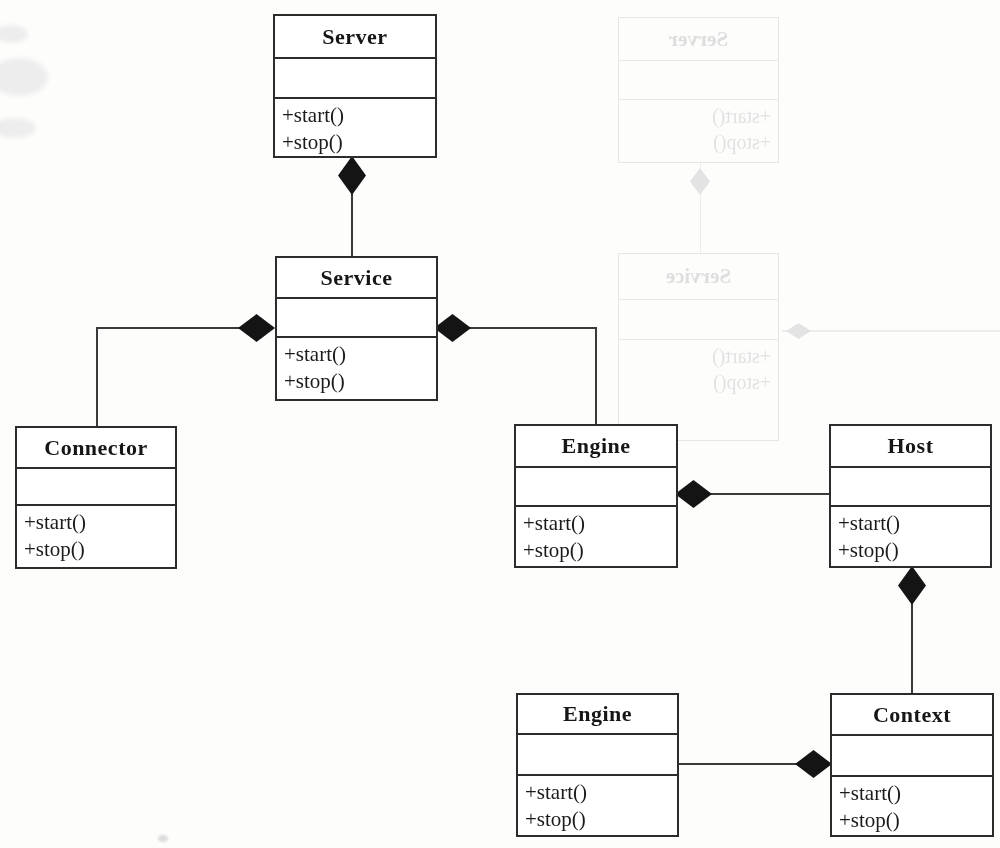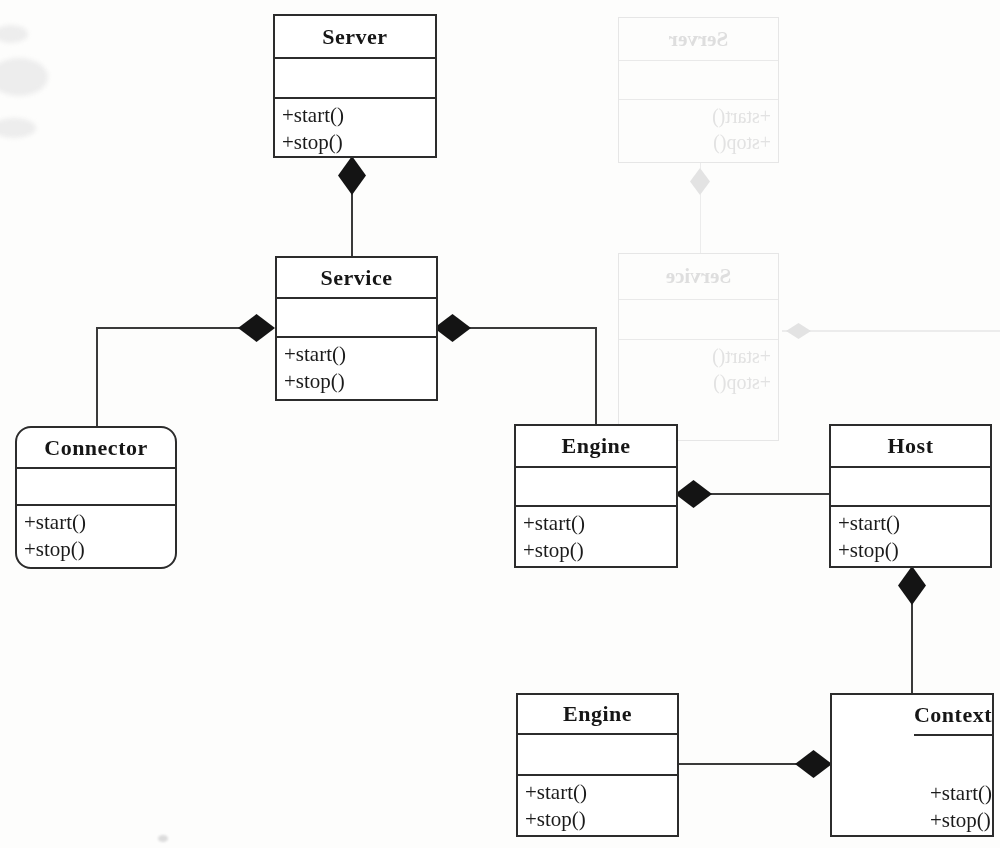--- a/index.html
+++ b/index.html
@@ -161,21 +161,21 @@
 
   <div class="class-box" style="left:275px; top:256px; width:163px; height:145px;">
     <div class="cb-title">Service</div>
     <div class="cb-attrs"></div>
     <div class="cb-methods">
       <div>+start()</div>
       <div>+stop()</div>
     </div>
   </div>
 
-  <div class="class-box" style="left:15px; top:426px; width:162px; height:143px;border-radius:16px;">
+  <div class="class-box" style="left:15px; top:426px; width:162px; height:143px;">
     <div class="cb-title">Connector</div>
     <div class="cb-attrs" style="height:37px;"></div>
     <div class="cb-methods">
       <div>+start()</div>
       <div>+stop()</div>
     </div>
   </div>
 
   <div class="class-box" style="left:514px; top:424px; width:164px; height:144px;">
     <div class="cb-title" style="height:42px;">Engine</div>
@@ -197,21 +197,21 @@
 
   <div class="class-box" style="left:516px; top:693px; width:163px; height:144px;">
     <div class="cb-title" style="height:40px;">Engine</div>
     <div class="cb-attrs" style="height:41px;"></div>
     <div class="cb-methods">
       <div>+start()</div>
       <div>+stop()</div>
     </div>
   </div>
 
-  <div class="class-box" style="left:830px; top:693px; width:164px; height:144px;align-items:flex-end;">
+  <div class="class-box" style="left:830px; top:693px; width:164px; height:144px;">
     <div class="cb-title">Context</div>
     <div class="cb-attrs" style="height:41px;"></div>
     <div class="cb-methods">
       <div>+start()</div>
       <div>+stop()</div>
     </div>
   </div>
 
 </div>
 

